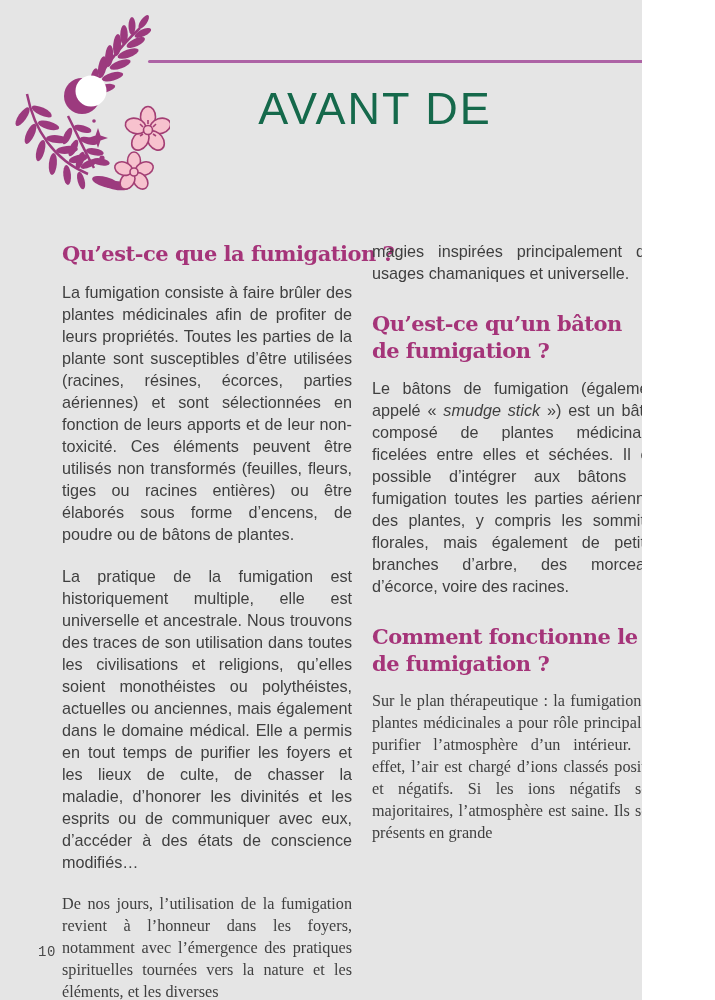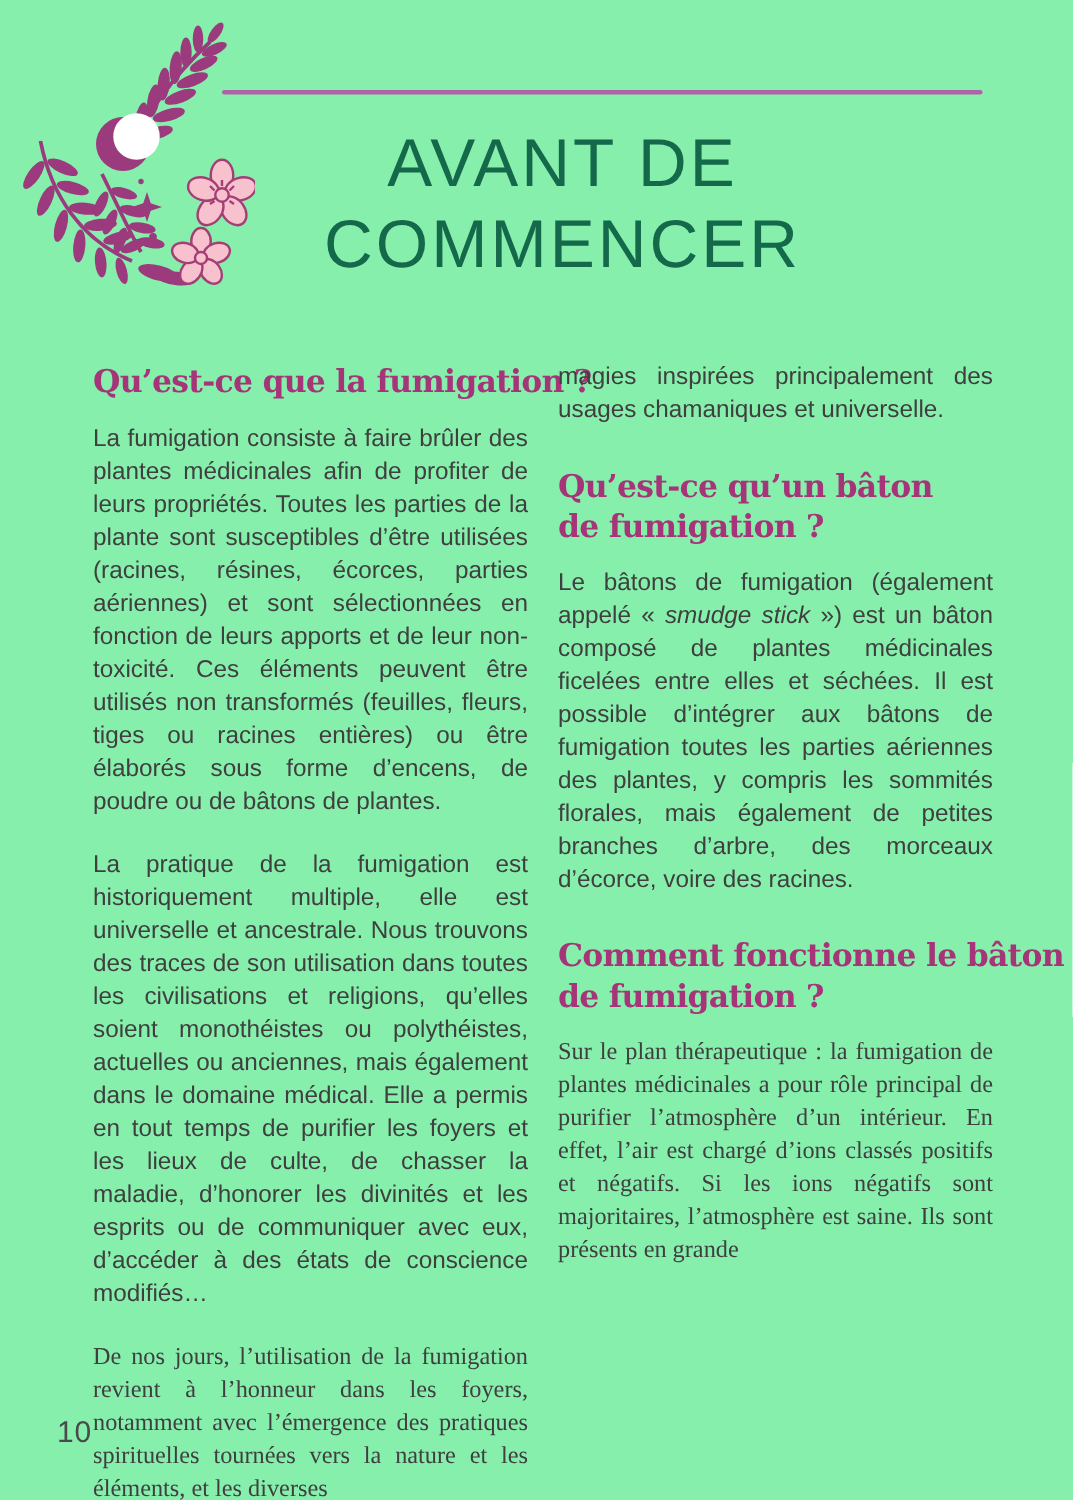--- a/index.html
+++ b/index.html
@@ -2,23 +2,23 @@
 <html lang="fr"><head>
 <meta charset="utf-8">
 <style>
   html, body {
     margin: 0;
     padding: 0;
     background: #ffffff;
   }
   .page {
     position: relative;
-    width: 715px;
+    width: 642px;
     height: 1000px;
-    background: #86efac;
+    background: #e5e5e5;
     overflow: hidden;
     font-family: "Liberation Sans", sans-serif;
   }
 
   
   .wreath {
     position: absolute;
     left: 10px;
     top: 8px;
     width: 160px;
@@ -82,23 +82,24 @@
   h2 .hline { white-space: nowrap; display: block; }
   .h-mid { margin-top: 26px; margin-bottom: 13px; }
 
   em { font-style: italic; }
 
   
   .page-number {
     position: absolute;
     left: 38px;
     top: 944px;
-    font-size: 20px;
+    font-size: 14px;
     color: #4a4a4a;
     letter-spacing: 0.5px;
+    font-family: Liberation Mono, monospace;
   }
 </style>
 </head>
 <body>
 
 <div class="page">
 
   <svg class="wreath" viewBox="0 0 160 200" aria-hidden="true">
 
     <g stroke="#9c3a7e" stroke-width="2.5" fill="none">
@@ -176,21 +177,20 @@
         <ellipse cx="11" cy="0" rx="9" ry="6.5" transform="translate(124,164) rotate(198)"></ellipse>
         <circle cx="124" cy="164" r="4"></circle>
       </g>
     </g>
   </svg>
 
   <div class="rule"></div>
 
   <div class="title">
     <div>AVANT DE</div>
-    <div>COMMENCER</div>
   </div>
 
   <div class="content">
 
     <div class="col">
       <h2>
         <span class="hline">Qu’est-ce que la fumigation ?</span>
       </h2>
       <p>La fumigation consiste à faire brûler des plantes médicinales afin de profiter de leurs propriétés. Toutes les parties de la plante sont susceptibles d’être utilisées (racines, résines, écorces, parties aériennes) et sont sélectionnées en fonction de leurs apports et de leur non-toxicité. Ces éléments peuvent être utilisés non transformés (feuilles, fleurs, tiges ou racines entières) ou être élaborés sous forme d’encens, de poudre ou de bâtons de plantes.</p>
       <p>La pratique de la fumigation est historiquement multiple, elle est universelle et ancestrale. Nous trouvons des traces de son utilisation dans toutes les civilisations et religions, qu’elles soient monothéistes ou polythéistes, actuelles ou anciennes, mais également dans le domaine médical. Elle a permis en tout temps de purifier les foyers et les lieux de culte, de chasser la maladie, d’honorer les divinités et les esprits ou de communiquer avec eux, d’accéder à des états de conscience modifiés…</p>

